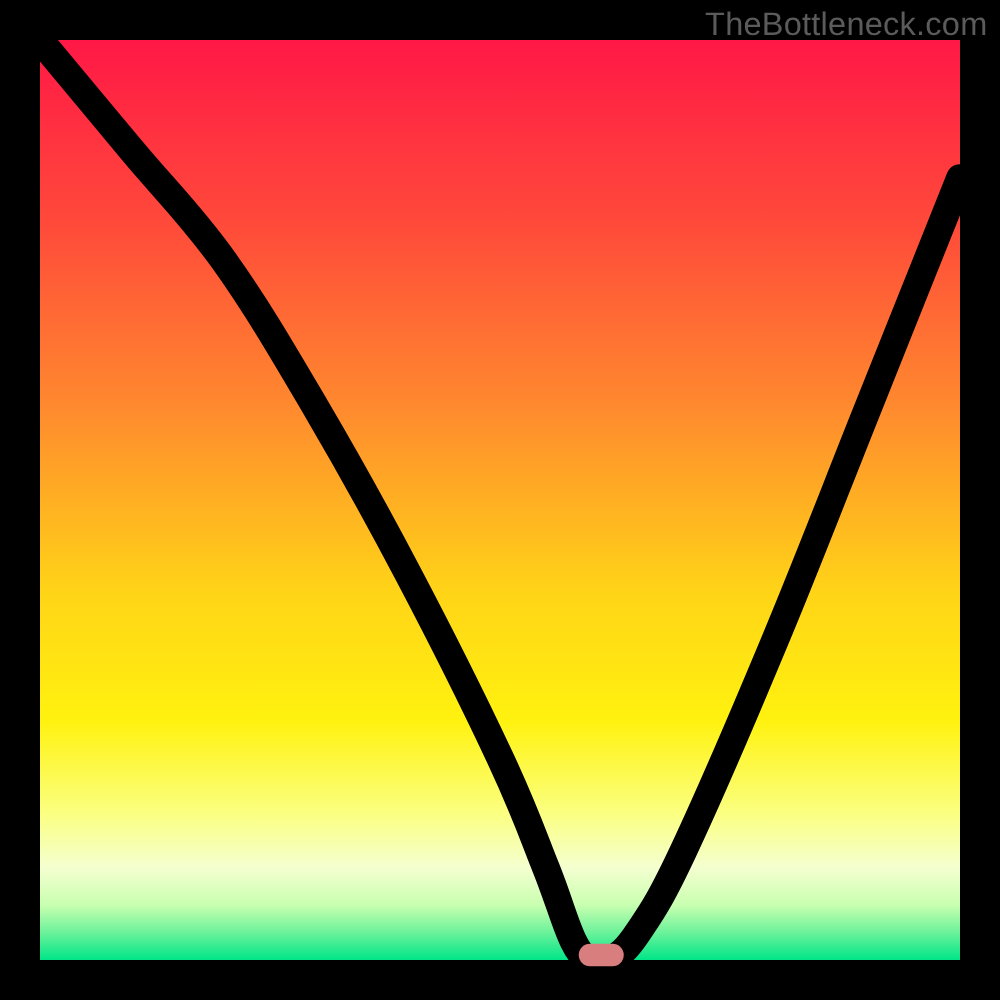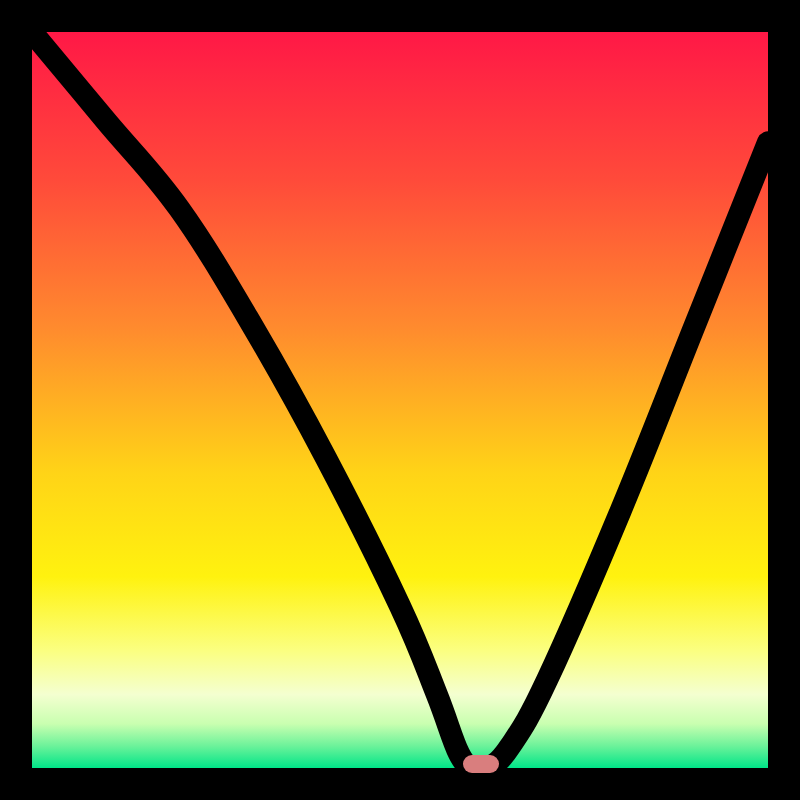--- a/index.html
+++ b/index.html
@@ -53,20 +53,21 @@
     height: 18px;
     background: #d97e7e;
     border-radius: 9px;
     transform: translate(-50%, -50%);
   }
 </style>
 </head>
 <body>
 
 <div class="frame">
+  <div class="watermark">TheBottleneck.com</div>
 
   <div class="plot">
     <svg class="gradient" viewBox="0 0 100 100" preserveAspectRatio="none">
       <defs>
         <linearGradient id="bg-grad" x1="0" y1="0" x2="0" y2="1">
             <stop offset="0%" stop-color="#ff1846"></stop>
             <stop offset="20%" stop-color="#ff4a3a"></stop>
             <stop offset="40%" stop-color="#ff8a2e"></stop>
             <stop offset="60%" stop-color="#ffd417"></stop>
             <stop offset="74%" stop-color="#fff20f"></stop>

